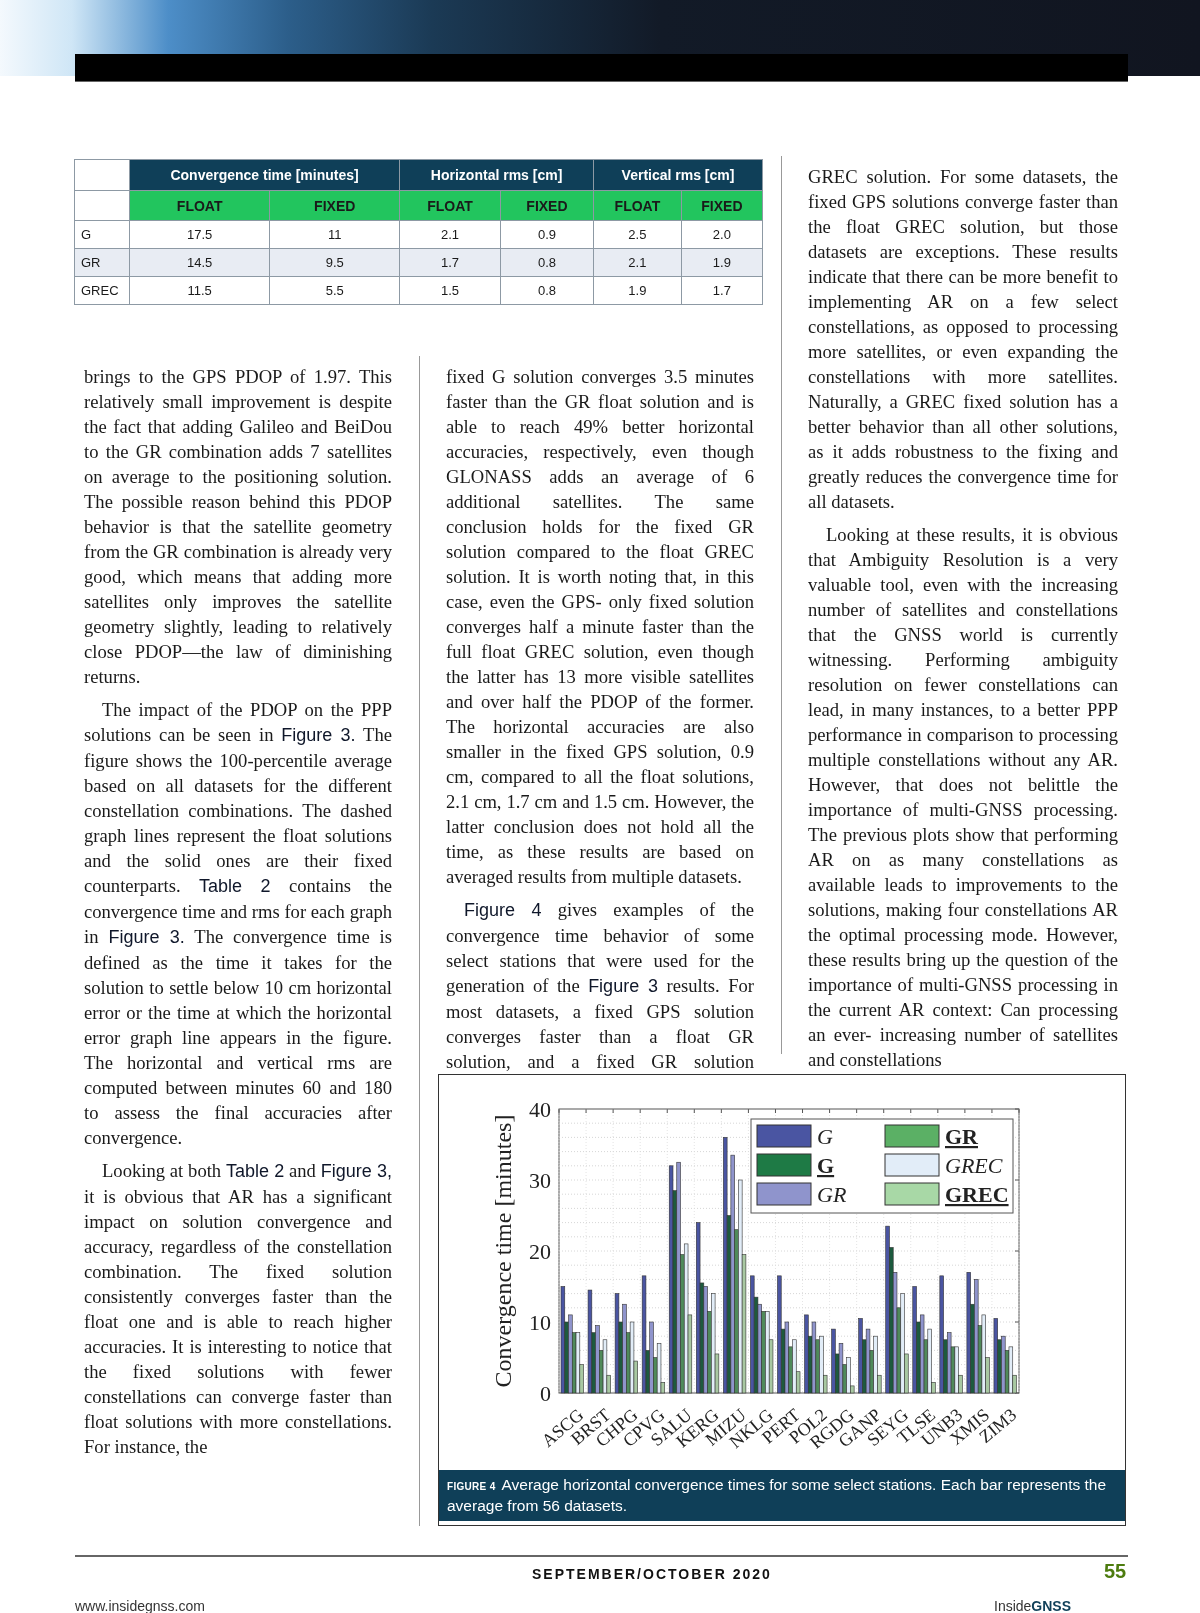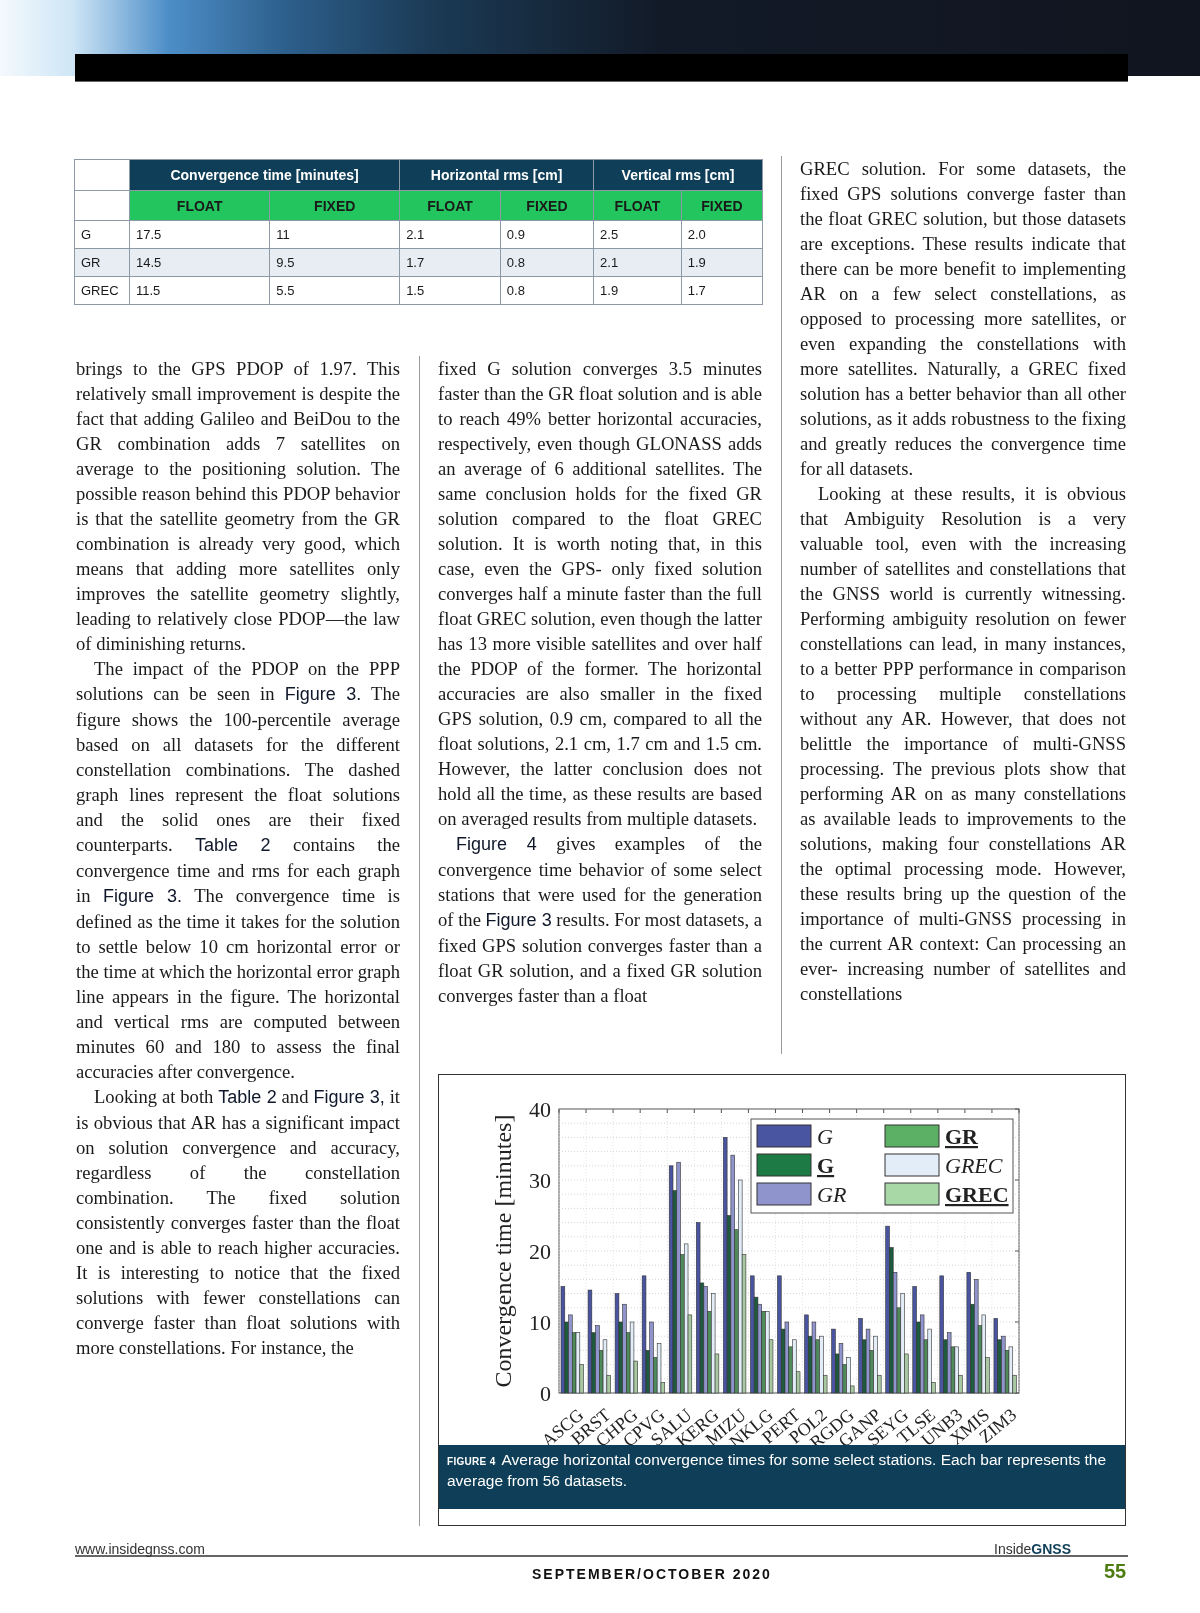--- a/index.html
+++ b/index.html
@@ -16,49 +16,49 @@
     position: absolute; left: 75px; top: 54px; width: 1053px; height: 27px; background: #000;
     border-bottom: 1px solid #666;
   }
   
   .tbl-wrap { position: absolute; left: 74px; top: 159px; width: 689px; }
   table.stats { border-collapse: collapse; width: 689px; font-family: "Liberation Sans", "DejaVu Sans", sans-serif; font-size: 13px; }
   table.stats td, table.stats th { border: 1px solid #8d99a4; height: 27px; padding: 0 6px; }
   table.stats th.grp { background: #0f3f58; color: #fff; font-weight: bold; font-size: 14px; height: 30px; border-color: #8d99a4; }
   table.stats th.sub { background: #22c55e; color: #1a1a1a; font-weight: bold; font-size: 14px; height: 29px; }
   table.stats th.blank { background: #fff; }
-  table.stats td { font-size: 13px; }
+  table.stats td { text-align: center; font-size: 13px; }
   table.stats td.rowlbl { text-align: left; width: 42px; }
   table.stats tr.alt td { background: #e8ecf3; }
   .tbl-caption {
     background: #666666; color: #fff; font-family: "Liberation Sans", "DejaVu Sans", sans-serif;
     font-size: 15px; height: 27px; line-height: 27px; padding-left: 8px;
   }
   .cap-tag { font-weight: bold; font-size: 10px; letter-spacing: 0.3px; margin-right: 6px; }
   
   .col {
     position: absolute; font-size: 18.6px; line-height: 25px; text-align: justify;
     hyphens: manual;
   }
-  .col p { margin: 0; text-indent: 18px; }
+  .col p { margin: 8px; text-indent: 18px; }
   .col p.noindent { text-indent: 0; }
   .col1 { left: 76px; top: 356px; width: 324px; }
   .col2 { left: 438px; top: 356px; width: 324px; }
   .col3 { left: 800px; top: 156px; width: 326px; }
   .rule-v { position: absolute; width: 1px; background: #999; }
   .ref { color: #0f172a; font-family: "Liberation Sans", "DejaVu Sans", sans-serif; font-weight: normal; font-size: 18px; }
   
   .figure { position: absolute; left: 438px; top: 1074px; width: 686px; height: 450px; border: 1px solid #333; background: #fff; }
   .fig-caption {
-    position: absolute; left: 0; bottom: 16px; width: 686px; height: 64px; background: #0f3f58; color: #fff;
+    position: absolute; left: 0; bottom: 4px; width: 686px; height: 51px; background: #0f3f58; color: #fff;
     font-family: "Liberation Sans", "DejaVu Sans", sans-serif; font-size: 15.5px; line-height: 19px;
     padding: 5px 8px; box-sizing: border-box;
   }
   .footer-rule { position: absolute; left: 75px; top: 1555px; width: 1053px; height: 2px; background: #666; }
-  .footer { position: absolute; top: 1541px; font-family: "Liberation Sans", "DejaVu Sans", sans-serif; font-size: 14px; color: #333; }
+  .footer { position: absolute; top: 1598px; font-family: "Liberation Sans", "DejaVu Sans", sans-serif; font-size: 14px; color: #333; }
   .f-url { left: 75px; }
   .f-date { left: 532px; font-weight: bold; letter-spacing: 2px; font-size: 14px; top: 1566px; color: #111; }
   .f-brand { left: 994px; }
   .f-brand b { color: #0f3f58; }
   .f-page { left: 1104px; color: #4d7c0f; font-weight: bold; font-size: 20px; top: 1560px; }
 </style>
 </head>
 <body>
 
 <div class="header-banner"></div>

